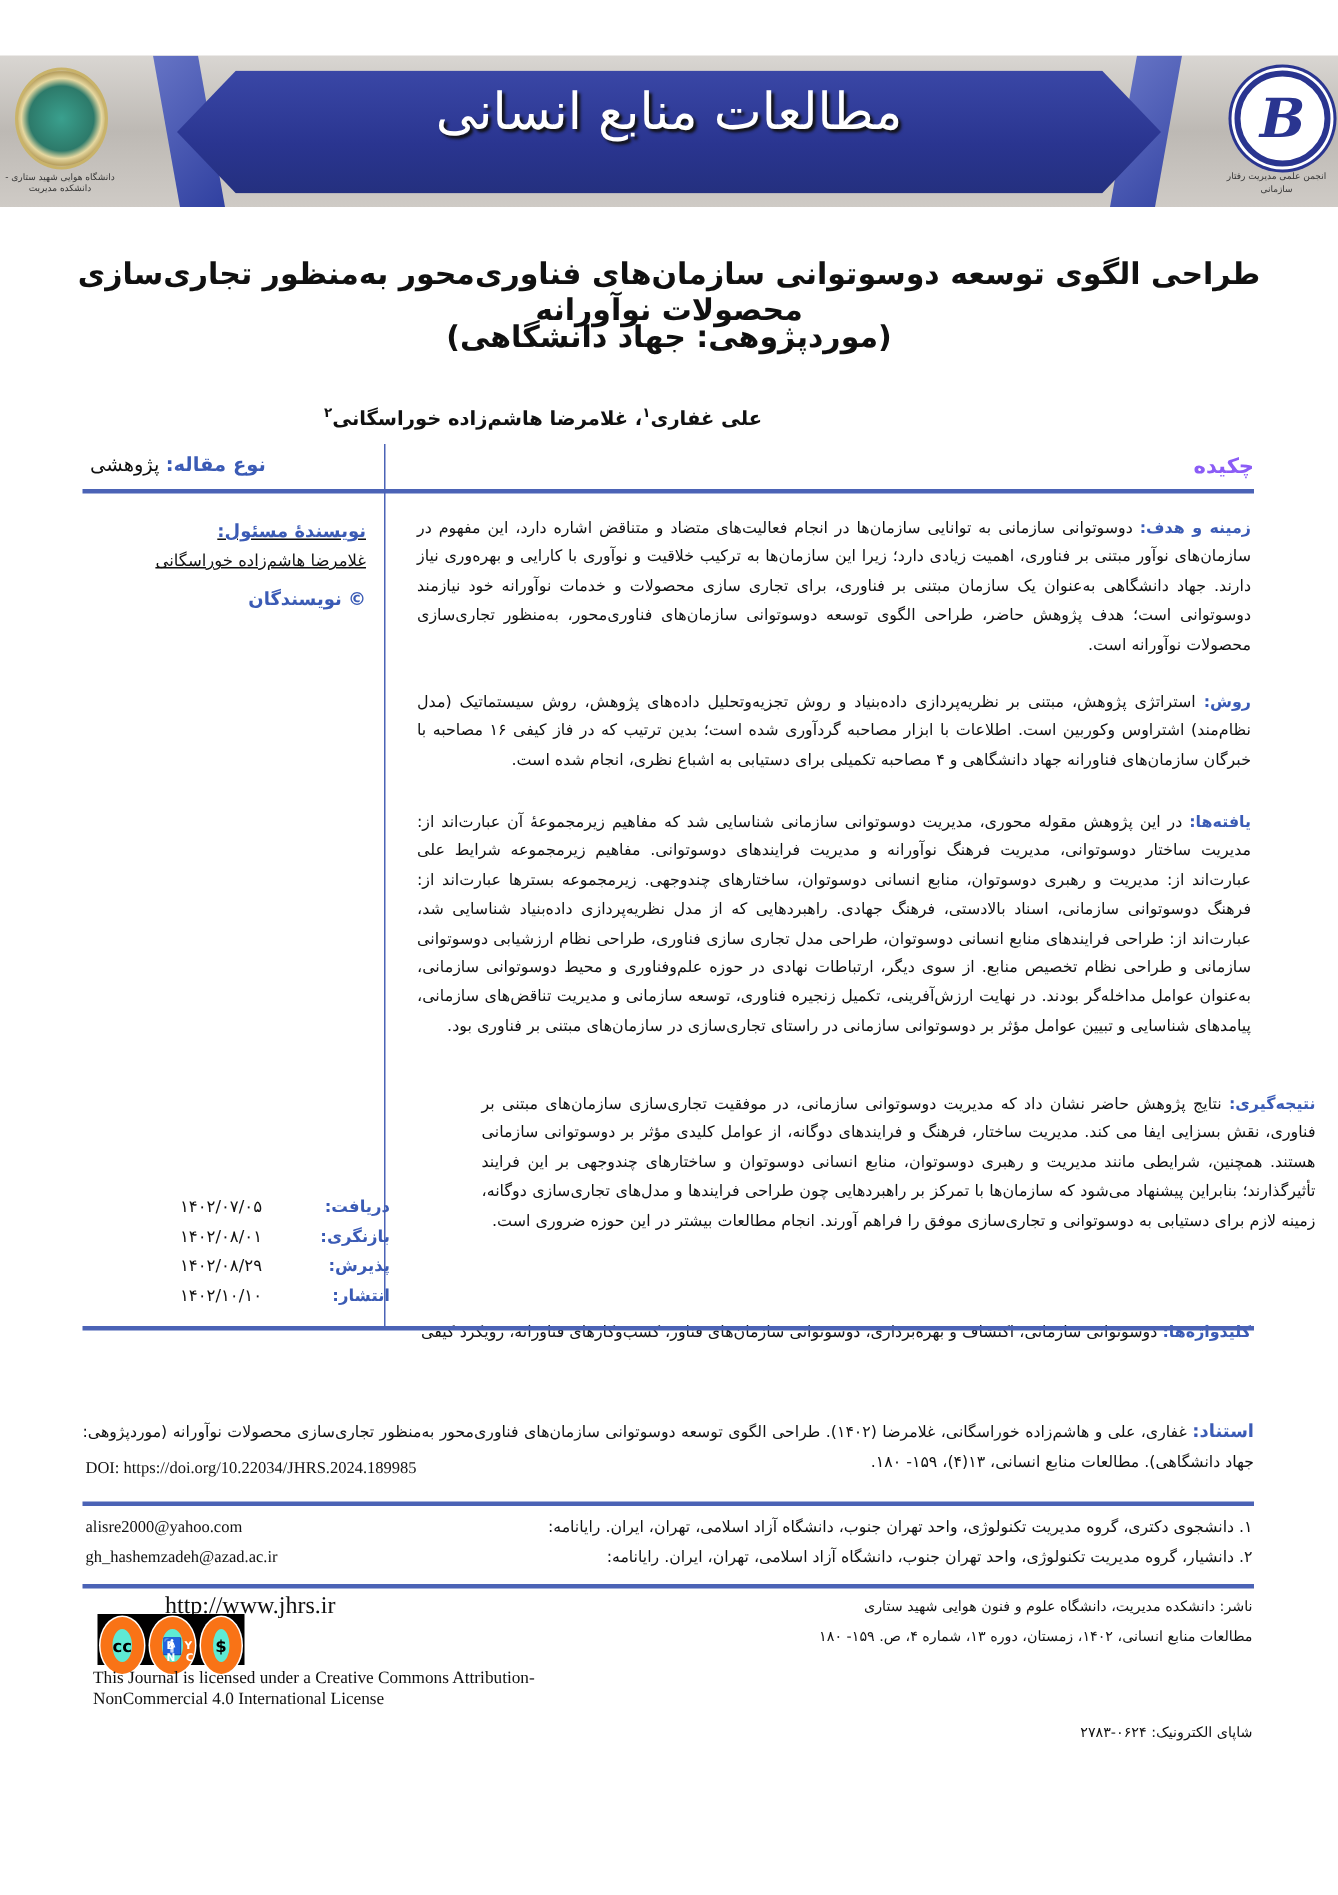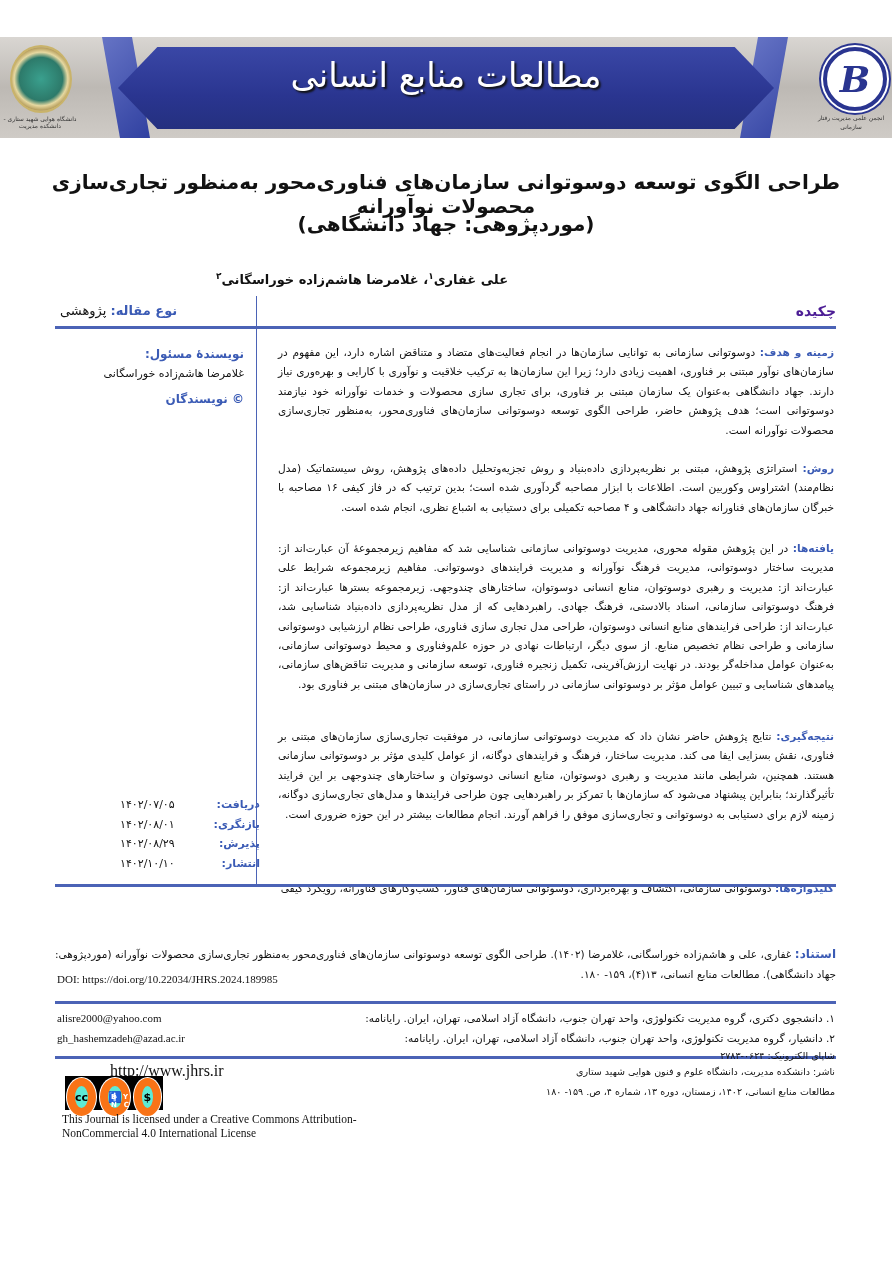--- a/index.html
+++ b/index.html
@@ -28,49 +28,49 @@
 
   .title { position:absolute; left:40px; width:812px; text-align:center; direction:rtl;
            font-weight:bold; font-size:20px; color:#111; }
   .t1 { top:170px; } .t2 { top:212px; }
   .authors { position:absolute; left:0; width:724px; top:271px; text-align:center; direction:rtl; font-size:13px; font-weight:bold; }
   .authors sup { font-size:9px; }
 
   .hr-blue { position:absolute; left:55px; width:781px; height:3px; background:#4b63b6; }
   .vline { position:absolute; left:256px; top:296px; width:1px; height:590px; background:#4b63b6; }
 
-  .abs-head { position:absolute; top:303px; right:56px; font-size:14px; font-weight:bold; color:#4c1d95; direction:rtl; }
+  .abs-head { position:absolute; top:303px; right:56px; font-size:14px; font-weight:bold; color:#8b5cf6; direction:rtl; }
   .type-head { position:absolute; top:303px; left:60px; width:184px; text-align:left; direction:rtl; font-size:13px; }
   .type-head .lab { color:#3b5bb5; font-weight:bold; }
 
   .main { position:absolute; left:278px; width:556px; direction:rtl; text-align:justify; font-size:10.6px; line-height:19.4px; color:#111; }
   .main .lab { color:#3b5bb5; font-weight:bold; }
-  .p1 { top:343px; } .p2 { top:459px; } .p3 { top:539px; } .p4 { top:727px; }
+  .p1 { top:343px; } .p2 { top:459px; } .p3 { top:539px; } .p4 { top:727px;margin-left:43px; }
   .kw { position:absolute; left:278px; width:556px; top:854px; direction:rtl; font-size:10.6px;margin-top:28px; }
   .kw .lab { color:#3b5bb5; font-weight:bold; }
 
   .side { position:absolute; left:60px; width:184px; direction:rtl; text-align:right; font-size:11px; }
   .side .lab { color:#3b5bb5; font-weight:bold; font-size:12px; }
-  .corr { top:344px; line-height:20px; }
+  .corr { top:344px; line-height:20px;text-decoration:underline; }
   .copy { top:392px; color:#3b5bb5; font-weight:bold; font-size:12px; }
   .dates { position:absolute; left:115px; top:795px; width:145px; direction:rtl; font-size:11px; }
   .date-row { display:flex; justify-content:flex-start; height:19.5px; align-items:center; }
   .date-row .dl { width:60px; color:#3b5bb5; font-weight:bold; text-align:right; }
   .date-row .dv { width:80px; text-align:left; direction:ltr; }
 
   .cite { position:absolute; left:55px; width:781px; top:944px; direction:rtl; font-size:10.5px; line-height:20px; text-align:justify; }
   .cite .lab { color:#3b5bb5; font-weight:bold; font-size:12px;margin-top:10px; }
   .doi { position:absolute; left:57px; top:973px; font-family:"Liberation Serif", serif; font-size:11px; direction:ltr; }
 
   .aff { position:absolute; right:57px; direction:rtl; font-size:10.5px; }
   .email { position:absolute; left:57px; font-family:"Liberation Serif", serif; font-size:11px; }
   .a1 { top:1012px; } .a2 { top:1032px; }
 
   .pub { position:absolute; right:57px; direction:rtl; font-size:9.5px; }
-  .pub1 { top:1066px; } .pub2 { top:1086px; } .pub3 { top:1050px; }
+  .pub1 { top:1066px; } .pub2 { top:1086px; } .pub3 { top:1150px; }
   .url { position:absolute; left:62px; top:1062px; font-family:Liberation Serif, serif; font-size:16px;padding-left:48px; }
   .cc { position:absolute; left:65px; top:1076px; width:98px; height:34px; background:#000; display:flex; align-items:flex-start; gap:4px; padding:2px; box-sizing:border-box; }
   .cc .circ { width:22px; height:22px; border-radius:50%; background:#5eead4; border:8px solid #f97316; box-shadow:0 0 0 1px #fff; color:#000;
               font-size:11px; font-weight:bold; display:flex; align-items:center; justify-content:center; }
   .cc .cclab { position:absolute; left:46px; bottom:1px; color:#fff; font-size:7px; font-weight:bold; letter-spacing:7px; }
   .lic { position:absolute; left:62px; top:1112px; font-family:"Liberation Serif", serif; font-size:11.5px; line-height:14px; }
 </style>
 </head>
 <body>
 

